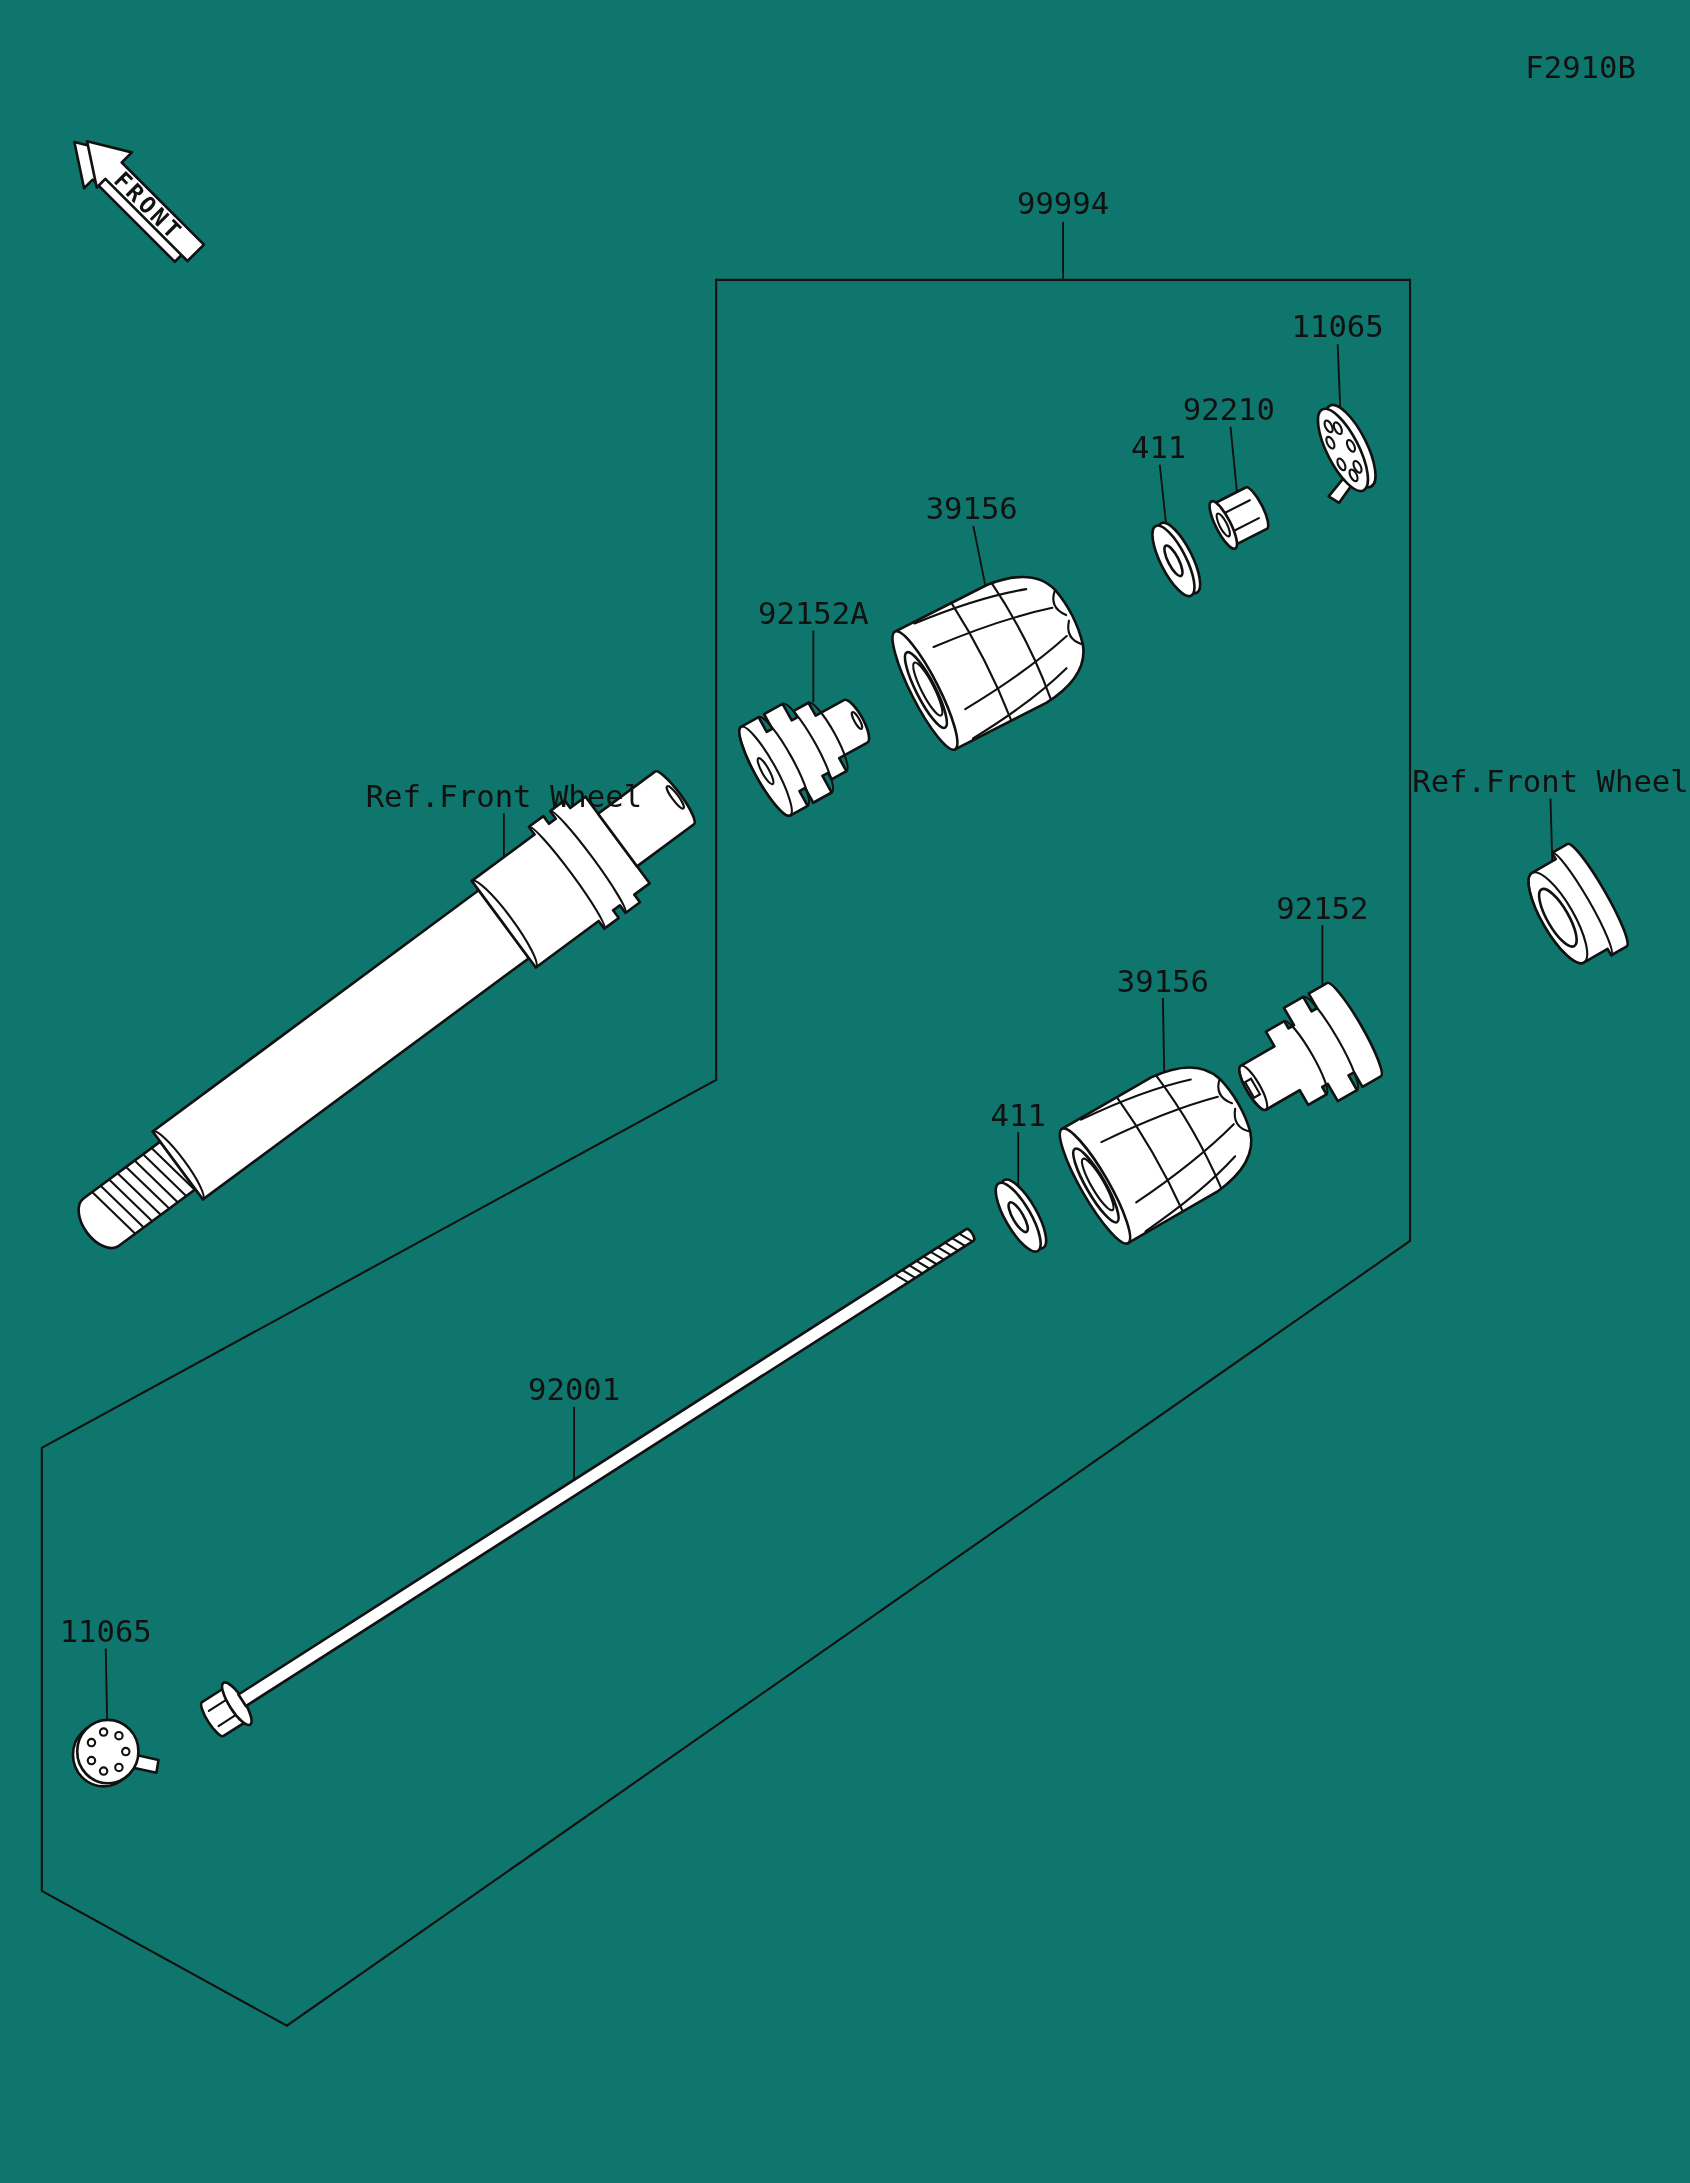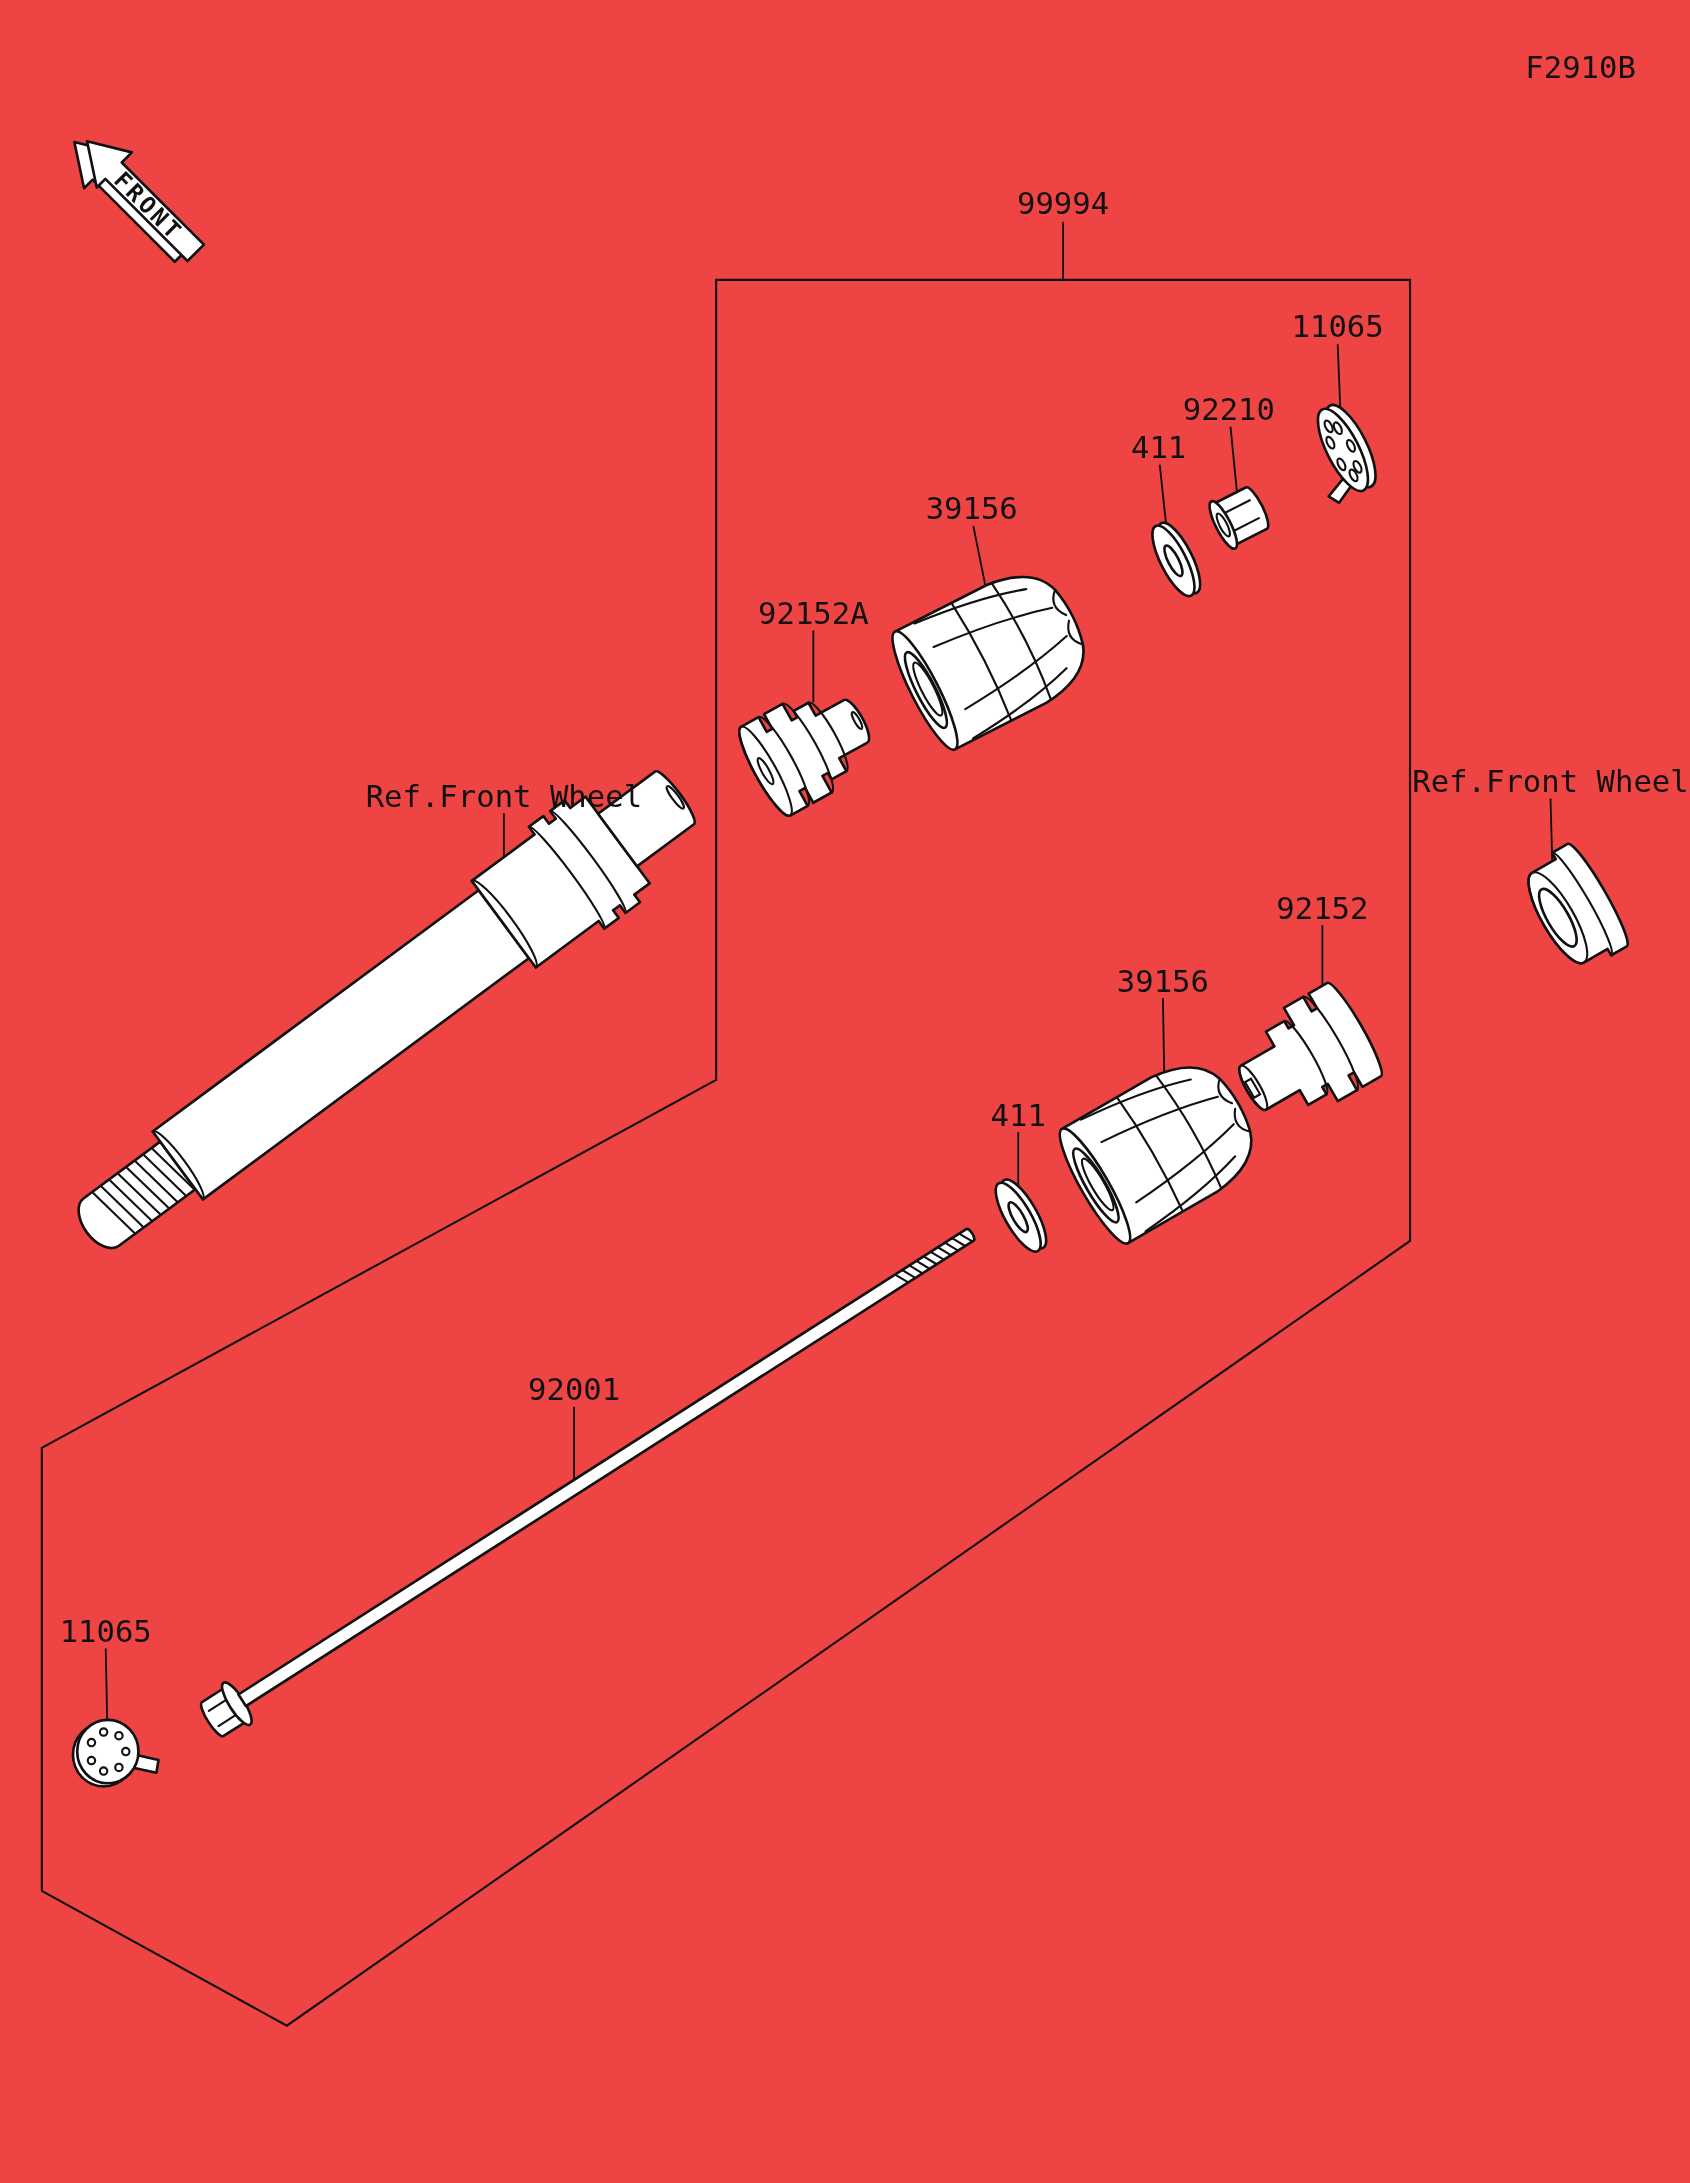--- a/index.html
+++ b/index.html
@@ -1,16 +1,16 @@
 <!DOCTYPE html>
 <html style="font-size:8.5px"><head>
 <meta charset="utf-8">
 <style>
   html,body{margin:0;padding:0;background:#ffffff;}
-  .page{position:relative;width:1690px;height:2183px;background:#ef4444;overflow:hidden;}
+  .page{position:relative;width:1690px;height:2183px;background:#0f766e;overflow:hidden;}
   svg{display:block;}
   .ln  {fill:none;stroke:#111111;stroke-width:4;}
   .lead{fill:none;stroke:#111111;stroke-width:3.5;}
   .pt  {fill:#ffffff;stroke:#111111;stroke-width:5;stroke-linejoin:round;}
   .pt2 {fill:none;stroke:#111111;stroke-width:4;stroke-linecap:round;}
   .lbl {font-family:"DejaVu Sans Mono","Liberation Mono",monospace;font-size:58px;fill:#111111;text-anchor:middle;}
   .front-txt{font-family:"DejaVu Sans Mono","Liberation Mono",monospace;font-size:44px;font-weight:bold;fill:#111111;letter-spacing:6px;text-anchor:start;}
 </style>
 </head>
 <body>

